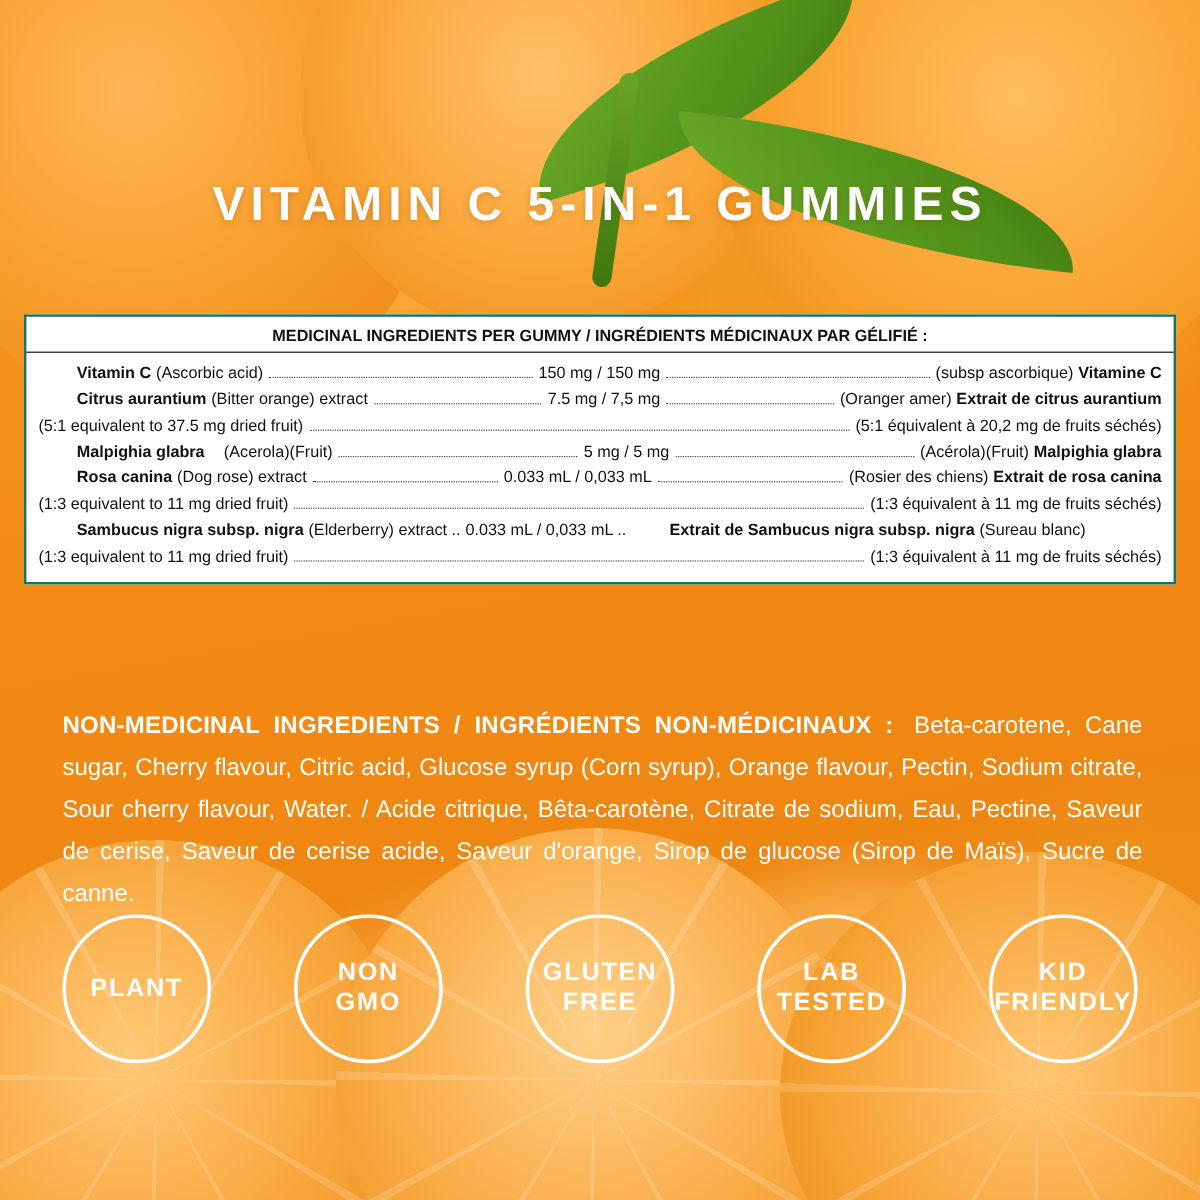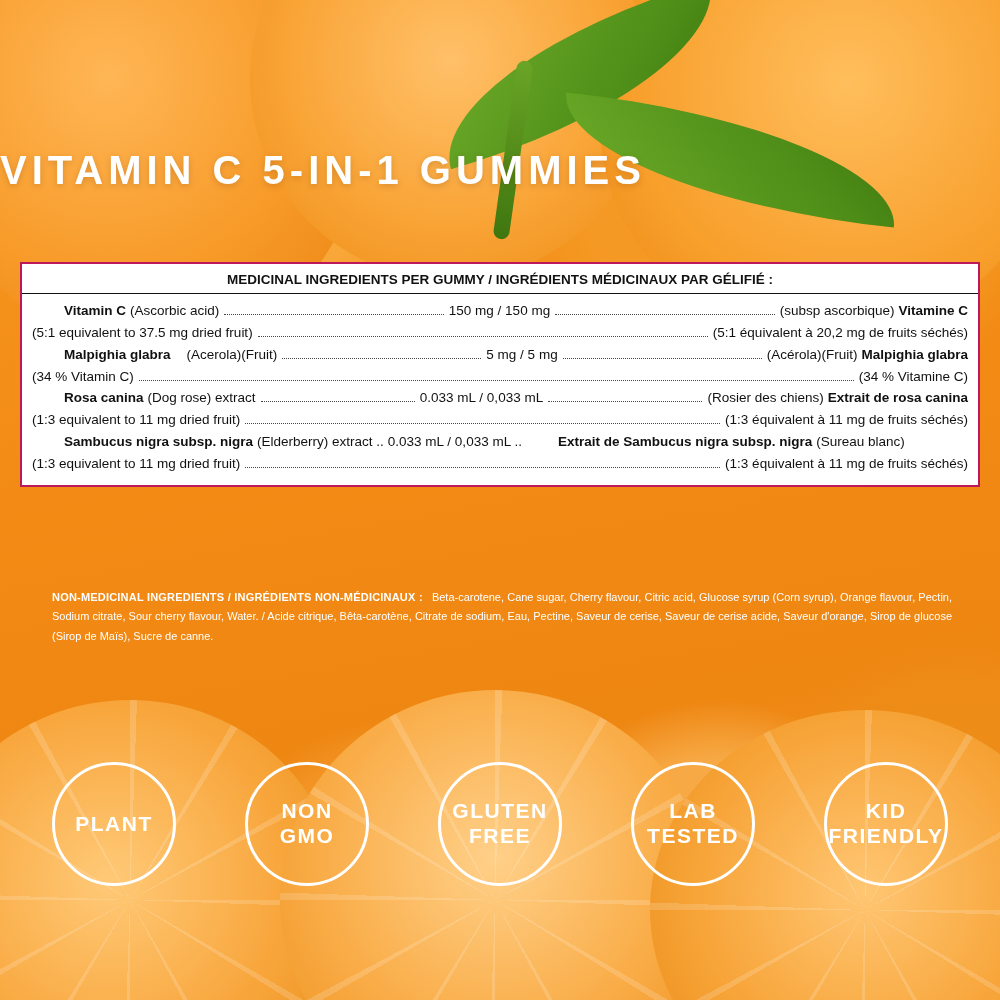--- a/index.html
+++ b/index.html
@@ -59,34 +59,34 @@
             scaleY(-1); }
   .stem {
     position: absolute; left: 505px; top: 60px; width: 16px; height: 180px;
     background: linear-gradient(180deg, #6aa526, #3f760f);
     border-radius: 8px; transform: rotate(8deg);
   }
 
   
   .title {
     position: absolute; top: 148px; left: 0; right: 0;
-    text-align: left;
+    text-align: center;
     color: #ffffff;
     font-size: 40px;
     font-weight: bold;
     letter-spacing: 5px;
     text-shadow: 0 2px 6px rgba(120,60,0,0.25);
   }
 
   
   .panel {
     position: absolute;
     left: 20px; top: 262px; width: 960px;
     background: #ffffff;
-    border: 2px solid #be185d;
+    border: 2px solid #0f766e;
     padding: 8px 10px 10px 10px;
   }
   .panel-head {
     text-align: center;
     font-size: 13.5px;
     font-weight: bold;
     color: #111;
     padding-bottom: 6px;
   }
   .panel-rule {
@@ -108,21 +108,21 @@
     min-width: 8px;
   }
   .b { font-weight: bold; margin-left: 32px; }
   .i { font-style: normal; }
 
   
   .nonmed {
     position: absolute;
     left: 52px; top: 588px; width: 900px;
     color: #ffffff;
-    font-size: 11px;
+    font-size: 20px;
     line-height: 1.75;
     text-align: justify;
   }
   .nonmed .hd { font-weight: bold; letter-spacing: 0.2px; }
 
   
   .badges {
     position: absolute;
     left: 52px; top: 762px; width: 896px;
     display: flex;
@@ -174,42 +174,46 @@
     <div class="row">
       <span class="b">Vitamin C</span>
       <span class="i" style="margin-left:4px;">(Ascorbic acid)</span>
       <span class="dots"></span>
       <span>150 mg / 150 mg</span>
       <span class="dots"></span>
       <span>(subsp ascorbique)</span>
       <span class="b" style="margin-left:4px;">Vitamine C</span>
     </div>
 
+    <div class="row">
+      <span class="b">Citrus aurantium</span>
+      <span class="i" style="margin-left:4px;">(Bitter orange) extract</span>
+      <span class="dots"></span>
+      <span>7.5 mg / 7,5 mg</span>
+      <span class="dots"></span>
+      <span>(Oranger amer)</span>
+      <span class="b" style="margin-left:4px;">Extrait de citrus aurantium</span>
+    </div>
 
     <div class="row">
       <span>(5:1 equivalent to 37.5 mg dried fruit)</span>
       <span class="dots"></span>
       <span>(5:1 équivalent à 20,2 mg de fruits séchés)</span>
     </div>
 
     <div class="row">
       <span class="b">Malpighia glabra</span>
       <span class="i" style="margin-left:16px;">(Acerola)(Fruit)</span>
       <span class="dots"></span>
       <span>5 mg / 5 mg</span>
       <span class="dots"></span>
       <span>(Acérola)(Fruit)</span>
       <span class="b" style="margin-left:4px;">Malpighia glabra</span>
     </div>
 
-    <div class="row">
-      <span>(34 % Vitamin C)</span>
-      <span class="dots"></span>
-      <span>(34 % Vitamine C)</span>
-    </div>
 
     <div class="row">
       <span class="b">Rosa canina</span>
       <span class="i" style="margin-left:4px;">(Dog rose) extract</span>
       <span class="dots"></span>
       <span>0.033 mL / 0,033 mL</span>
       <span class="dots"></span>
       <span>(Rosier des chiens)</span>
       <span class="b" style="margin-left:4px;text-align:center;">Extrait de rosa canina</span>
     </div>

